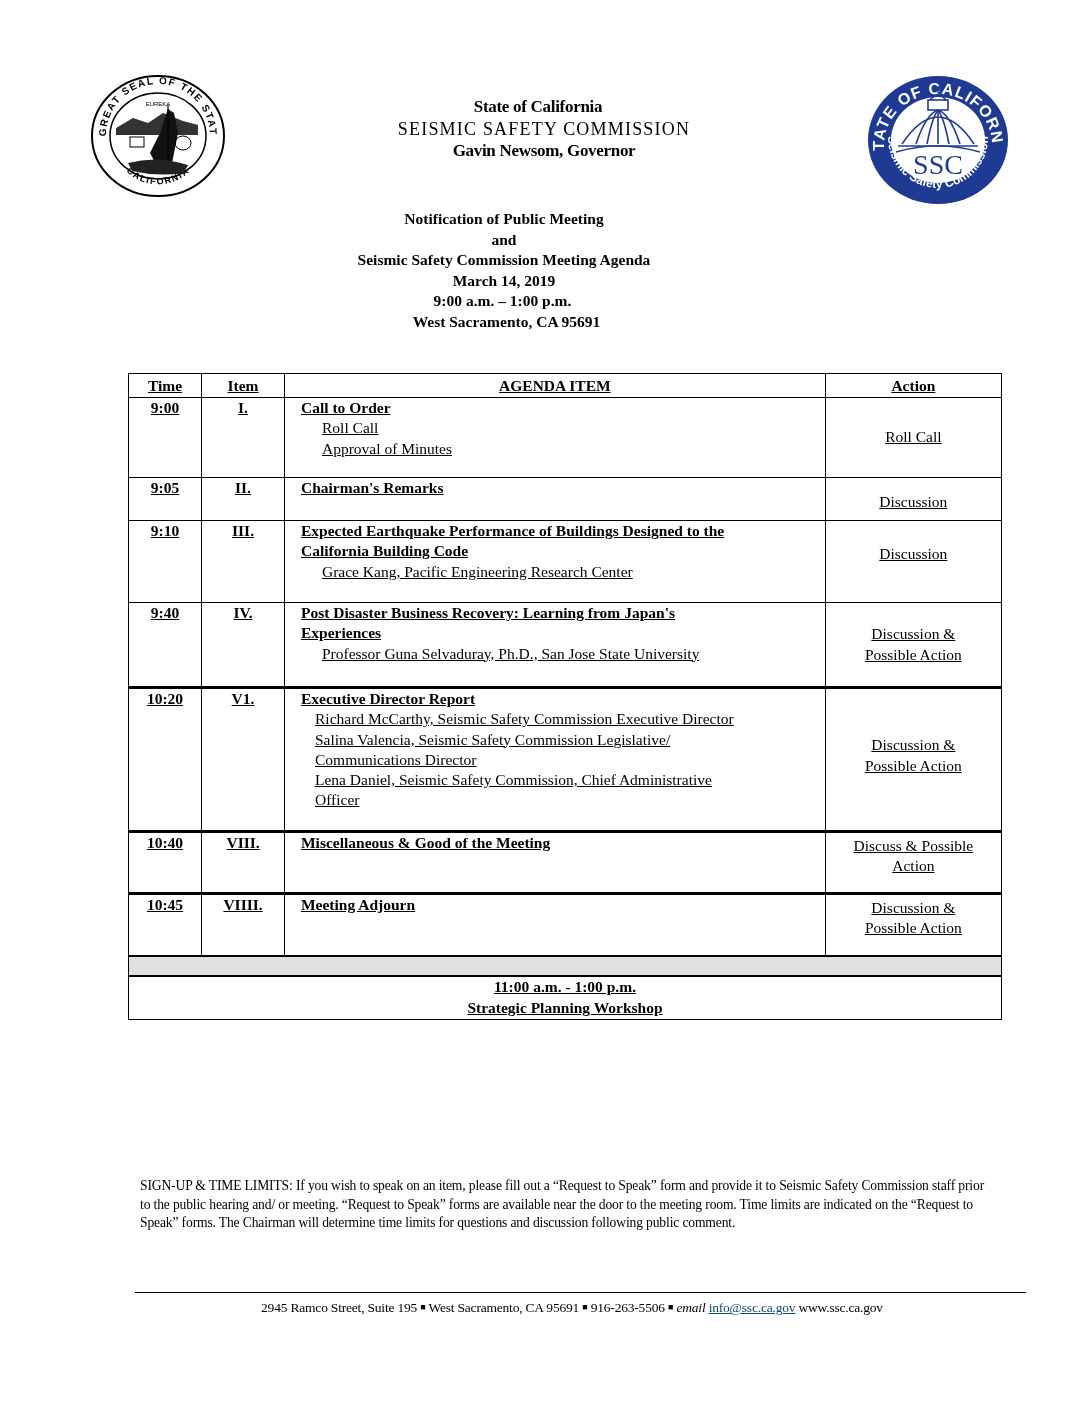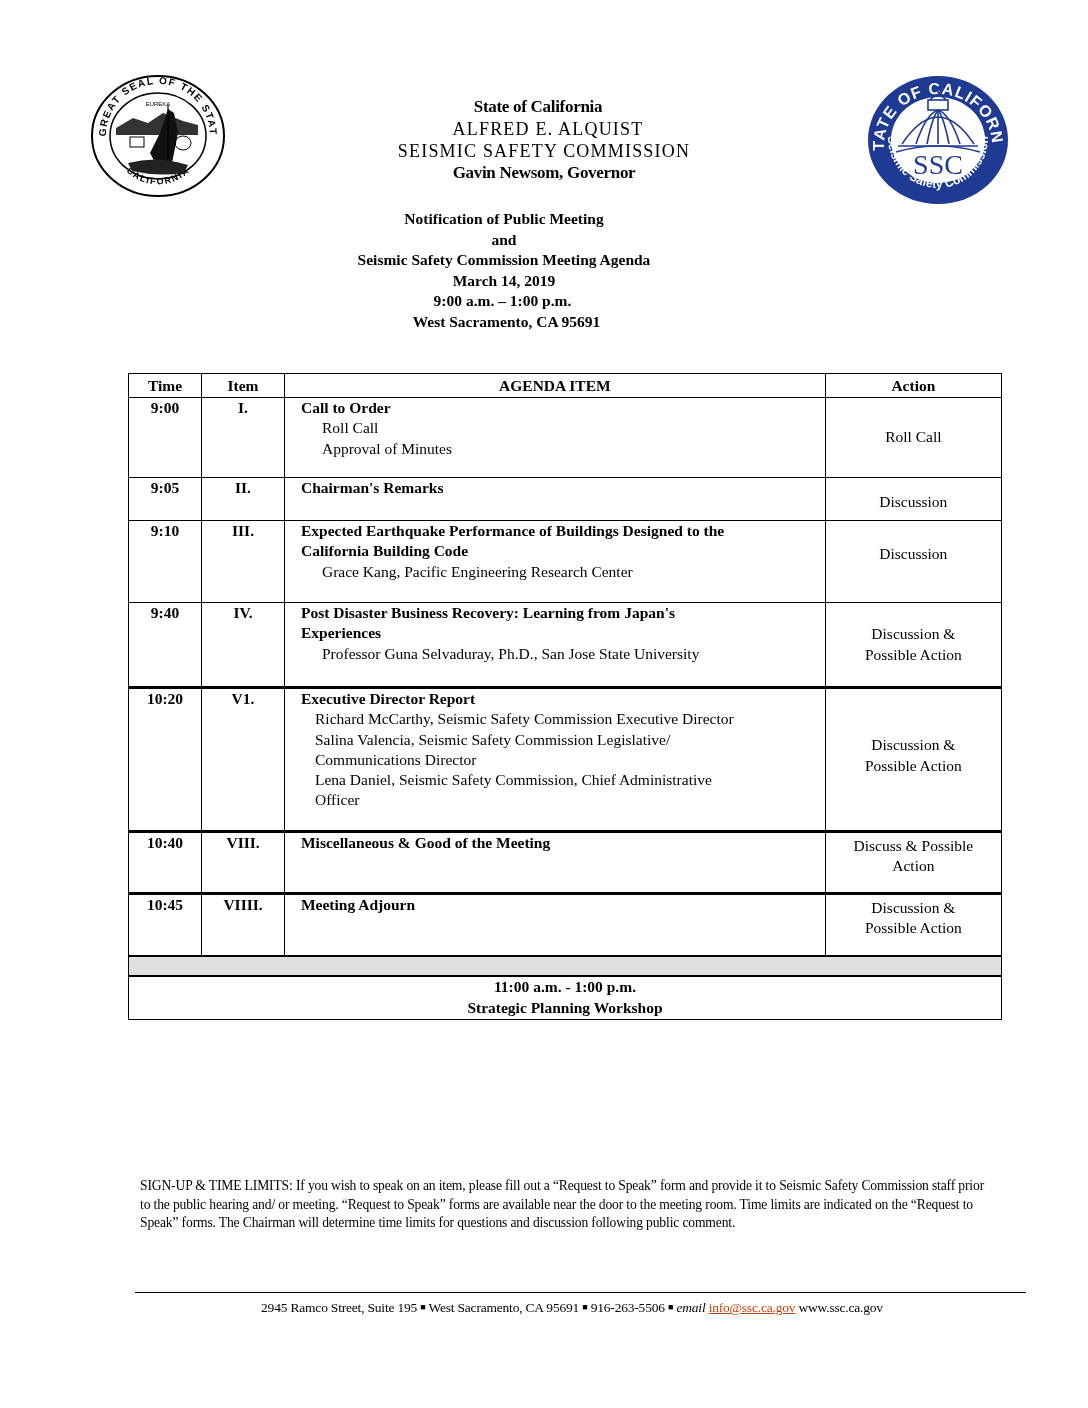--- a/index.html
+++ b/index.html
@@ -18,40 +18,40 @@
 
   .notice { position: absolute; left: 0; width: 1008px; top: 209px; text-align: center; font-weight: bold; font-size: 15.5px; line-height: 20.5px; }
   .notice .l6 { margin-left: 24px; }
   .notice .l7 { margin-left: 5px; }
   .notice .l5 { margin-left: -3px; }
 
   table.agenda {
     position: absolute; left: 128px; top: 373px; width: 874px;
     border-collapse: collapse; font-size: 15.5px; line-height: 20.3px;
   }
-  table.agenda td, table.agenda th { border: 1.5px solid #000; vertical-align: top; padding: 0; }
+  table.agenda td, table.agenda th { border: 1.5px solid #000; vertical-align: top; padding: 0; text-decoration: underline; }
   table.agenda th { font-weight: bold; height: 22px; vertical-align: middle; text-align: center; padding-top: 1px; }
   .c-time { width: 73px; text-align: center; font-weight: bold; }
   .c-item { width: 83px; text-align: center; font-weight: bold; }
   .c-agenda { width: 534px; padding-left: 16px !important; text-align: left; }
   .c-action { width: 178px; text-align: center; vertical-align: middle !important; }
   .cell-pad { padding-top: 3px; }
   .a-title { font-weight: bold; }
   .a-sub { padding-left: 21px; }
   .a-sub.deep { padding-left: 14px; }
   tr.thick-top td { border-top: 3px solid #000; }
   tr.band td { background: #e0e0e0; height: 18px; border-top: 2.5px solid #000; }
   tr.workshop td { text-align: center; font-weight: bold; height: 42px; border-top: 2.5px solid #000; vertical-align: middle; }
   .act-top { vertical-align: top !important; padding-top: 3px !important; }
 
   .signup { position: absolute; left: 140px; width: 850px; top: 1177px; text-align: left; font-size: 13.6px; line-height: 18.5px; letter-spacing: -0.15px; }
   .footer-rule { position: absolute; left: 135px; width: 891px; top: 1292px; border-top: 1.5px solid #000; }
   .footer { position: absolute; left: 0; width: 1088px; top: 1300px; text-align: center; font-size: 13.5px; padding-left: 56px; box-sizing: border-box; letter-spacing: -0.2px; }
   .footer .email-label { font-style: italic; }
-  .footer a { color: #c2410c; text-decoration: underline; }
+  .footer a { color: #0c4a6e; text-decoration: underline; }
   .sep { font-size: 9px; vertical-align: 2px; }
 </style>
 </head>
 <body>
 
 <svg class="seal" viewBox="0 0 140 126">
   <defs>
     <path id="sealTop" d="M 18 63 A 52 52 0 0 1 122 63"></path>
     <path id="sealBot" d="M 30 88 A 46 46 0 0 0 110 88"></path>
   </defs>
@@ -67,21 +67,20 @@
   <path d="M 28 55 L 45 45 L 60 50 L 75 40 L 95 48 L 110 52 L 110 62 L 28 62 Z" fill="#333"></path>
   <path d="M 80 36 L 86 40 L 90 60 L 84 90 L 70 95 L 62 80 L 72 60 Z" fill="#111"></path>
   <line x1="80" y1="32" x2="80" y2="92" stroke="#000" stroke-width="1.2"></line>
   <rect x="42" y="64" width="14" height="10" fill="none" stroke="#000"></rect>
   <ellipse cx="95" cy="70" rx="8" ry="7" fill="none" stroke="#000"></ellipse>
   <path d="M 40 90 Q 70 82 100 92 L 96 100 Q 70 104 44 98 Z" fill="#222"></path>
 </svg>
 
 <div class="header">
   <div class="h-state">State of California</div>
-  <div class="h-alq">ALFRED E. ALQUIST</div>
   <div class="h-ssc">SEISMIC SAFETY COMMISSION</div>
   <div class="h-gov">Gavin Newsom, Governor</div>
 </div>
 
 <svg class="ssc-logo" viewBox="0 0 144 132">
   <defs>
     <path id="sscTop" d="M 18 72 A 54 52 0 0 1 126 72"></path>
     <path id="sscBot" d="M 22 64 A 50 50 0 0 0 122 64"></path>
   </defs>
   <ellipse cx="72" cy="66" rx="70" ry="64" fill="#1f3a93"></ellipse>

